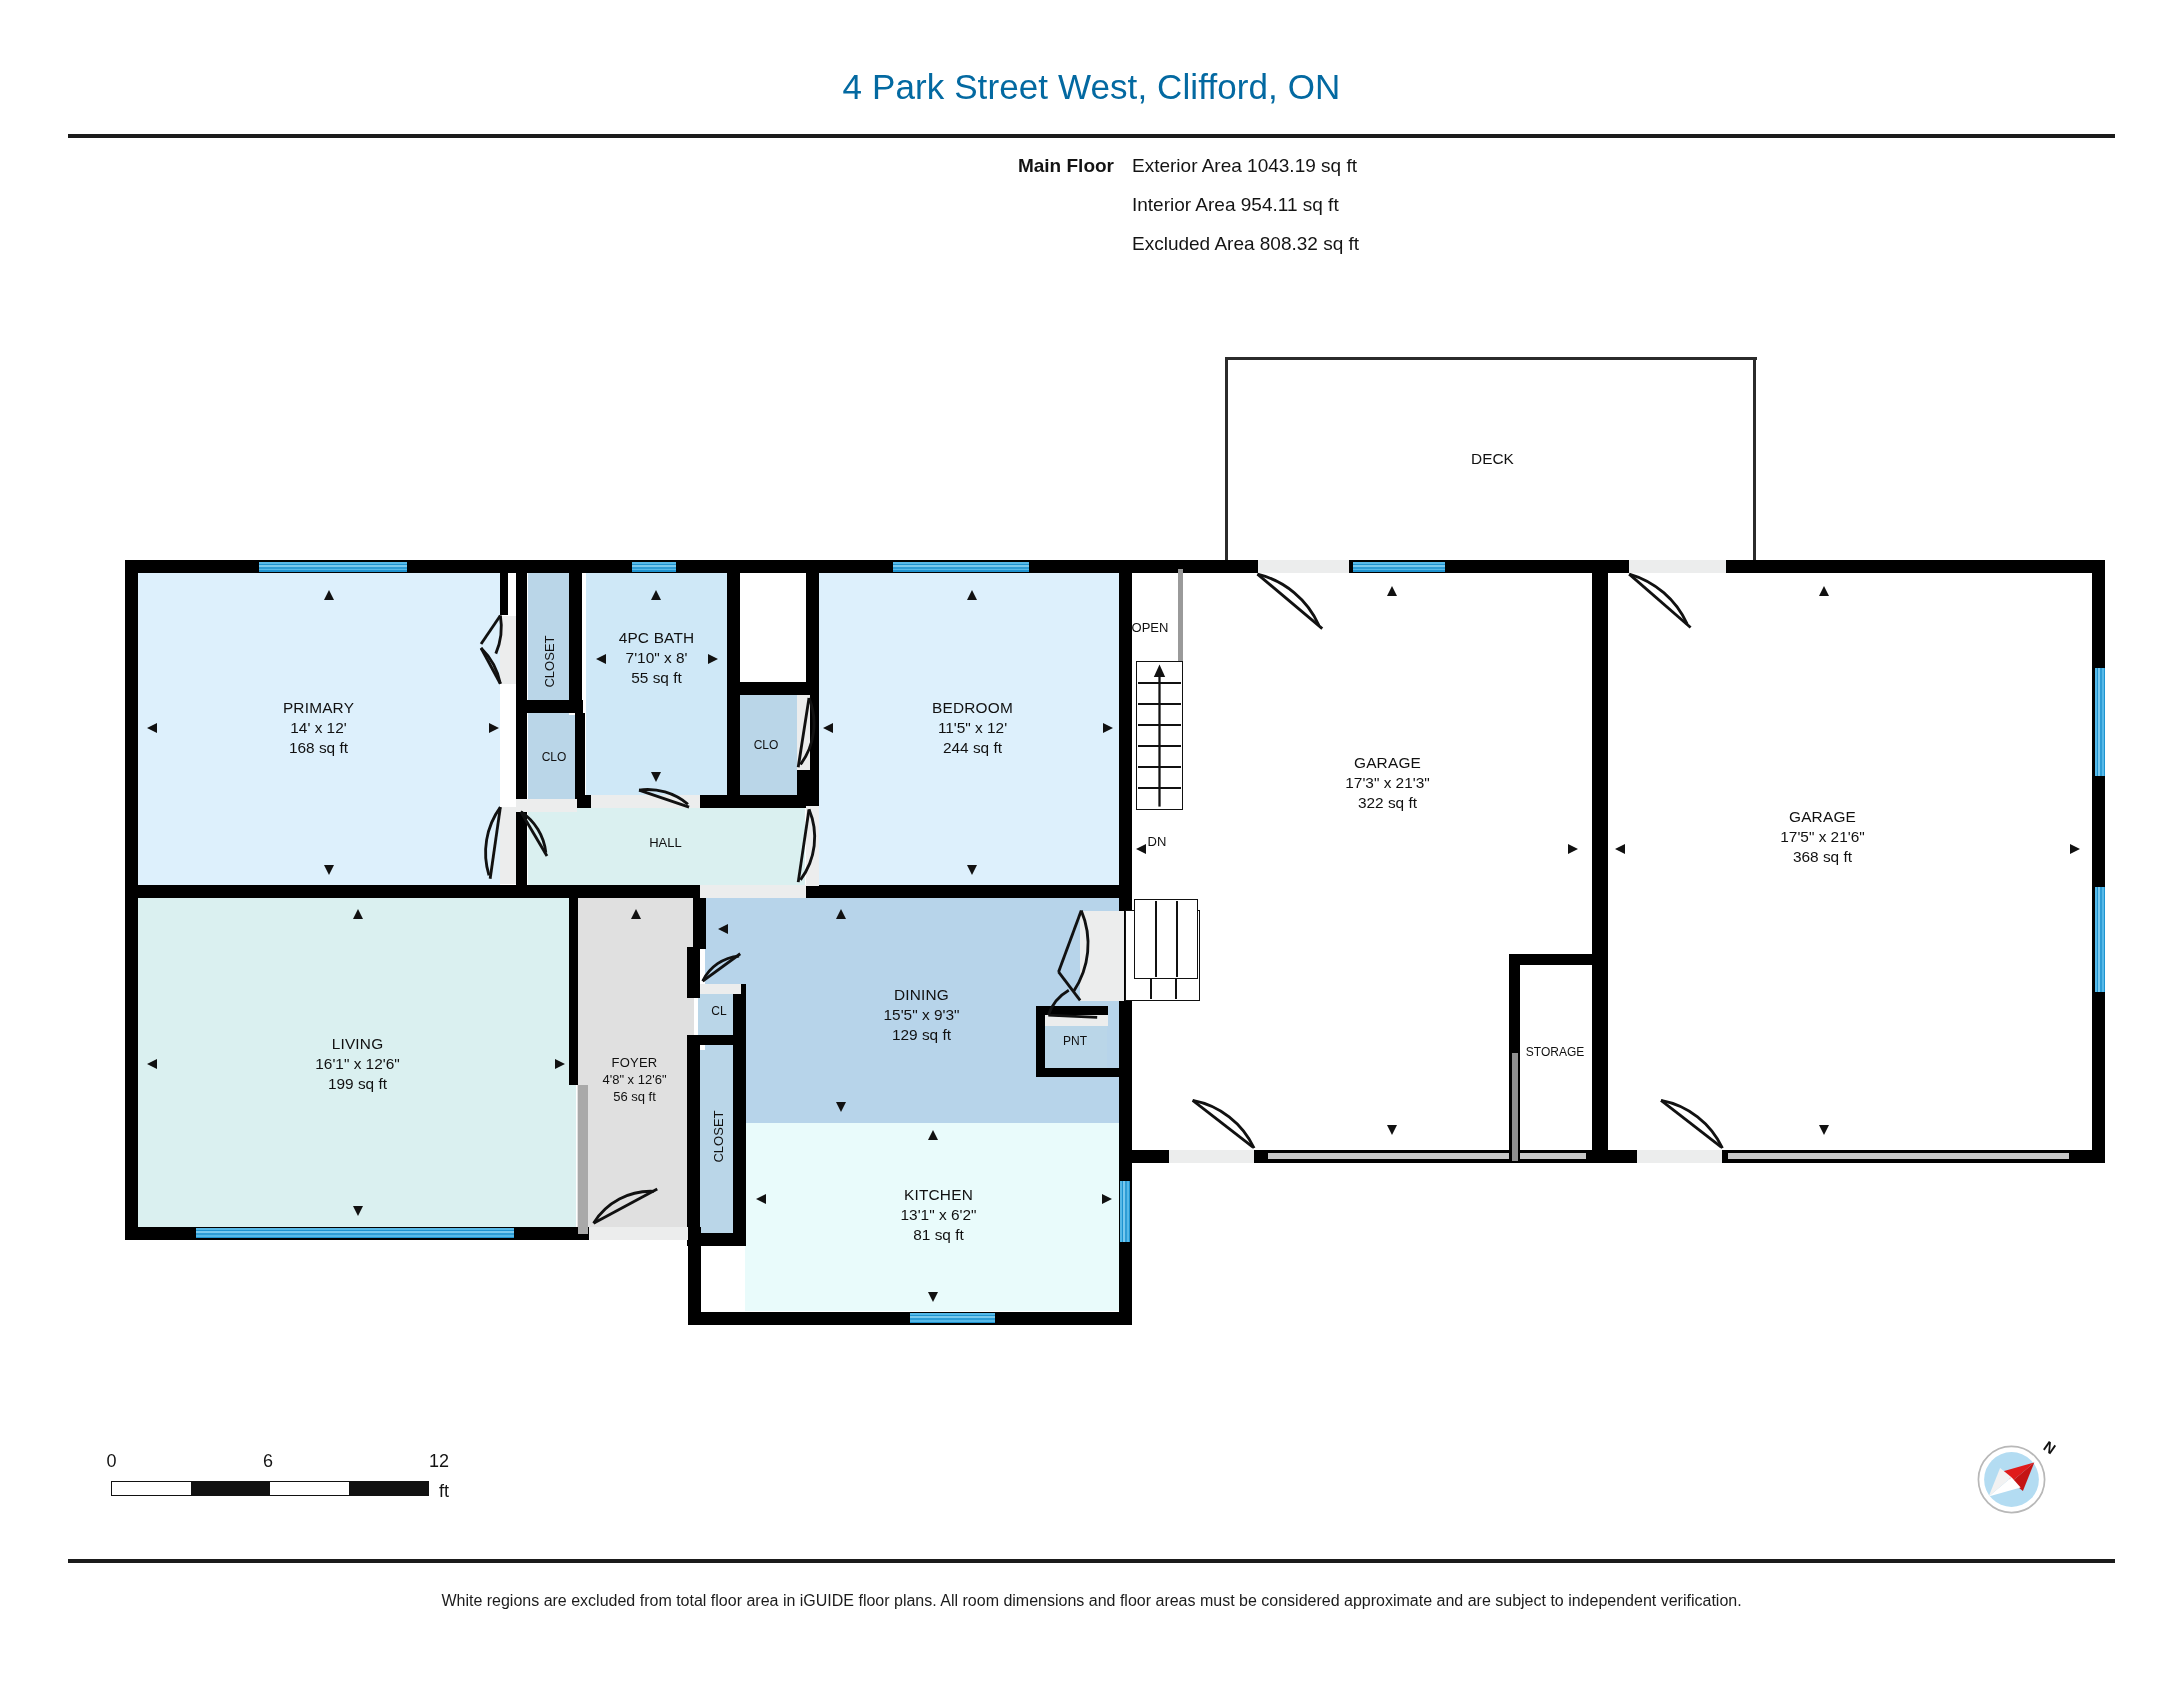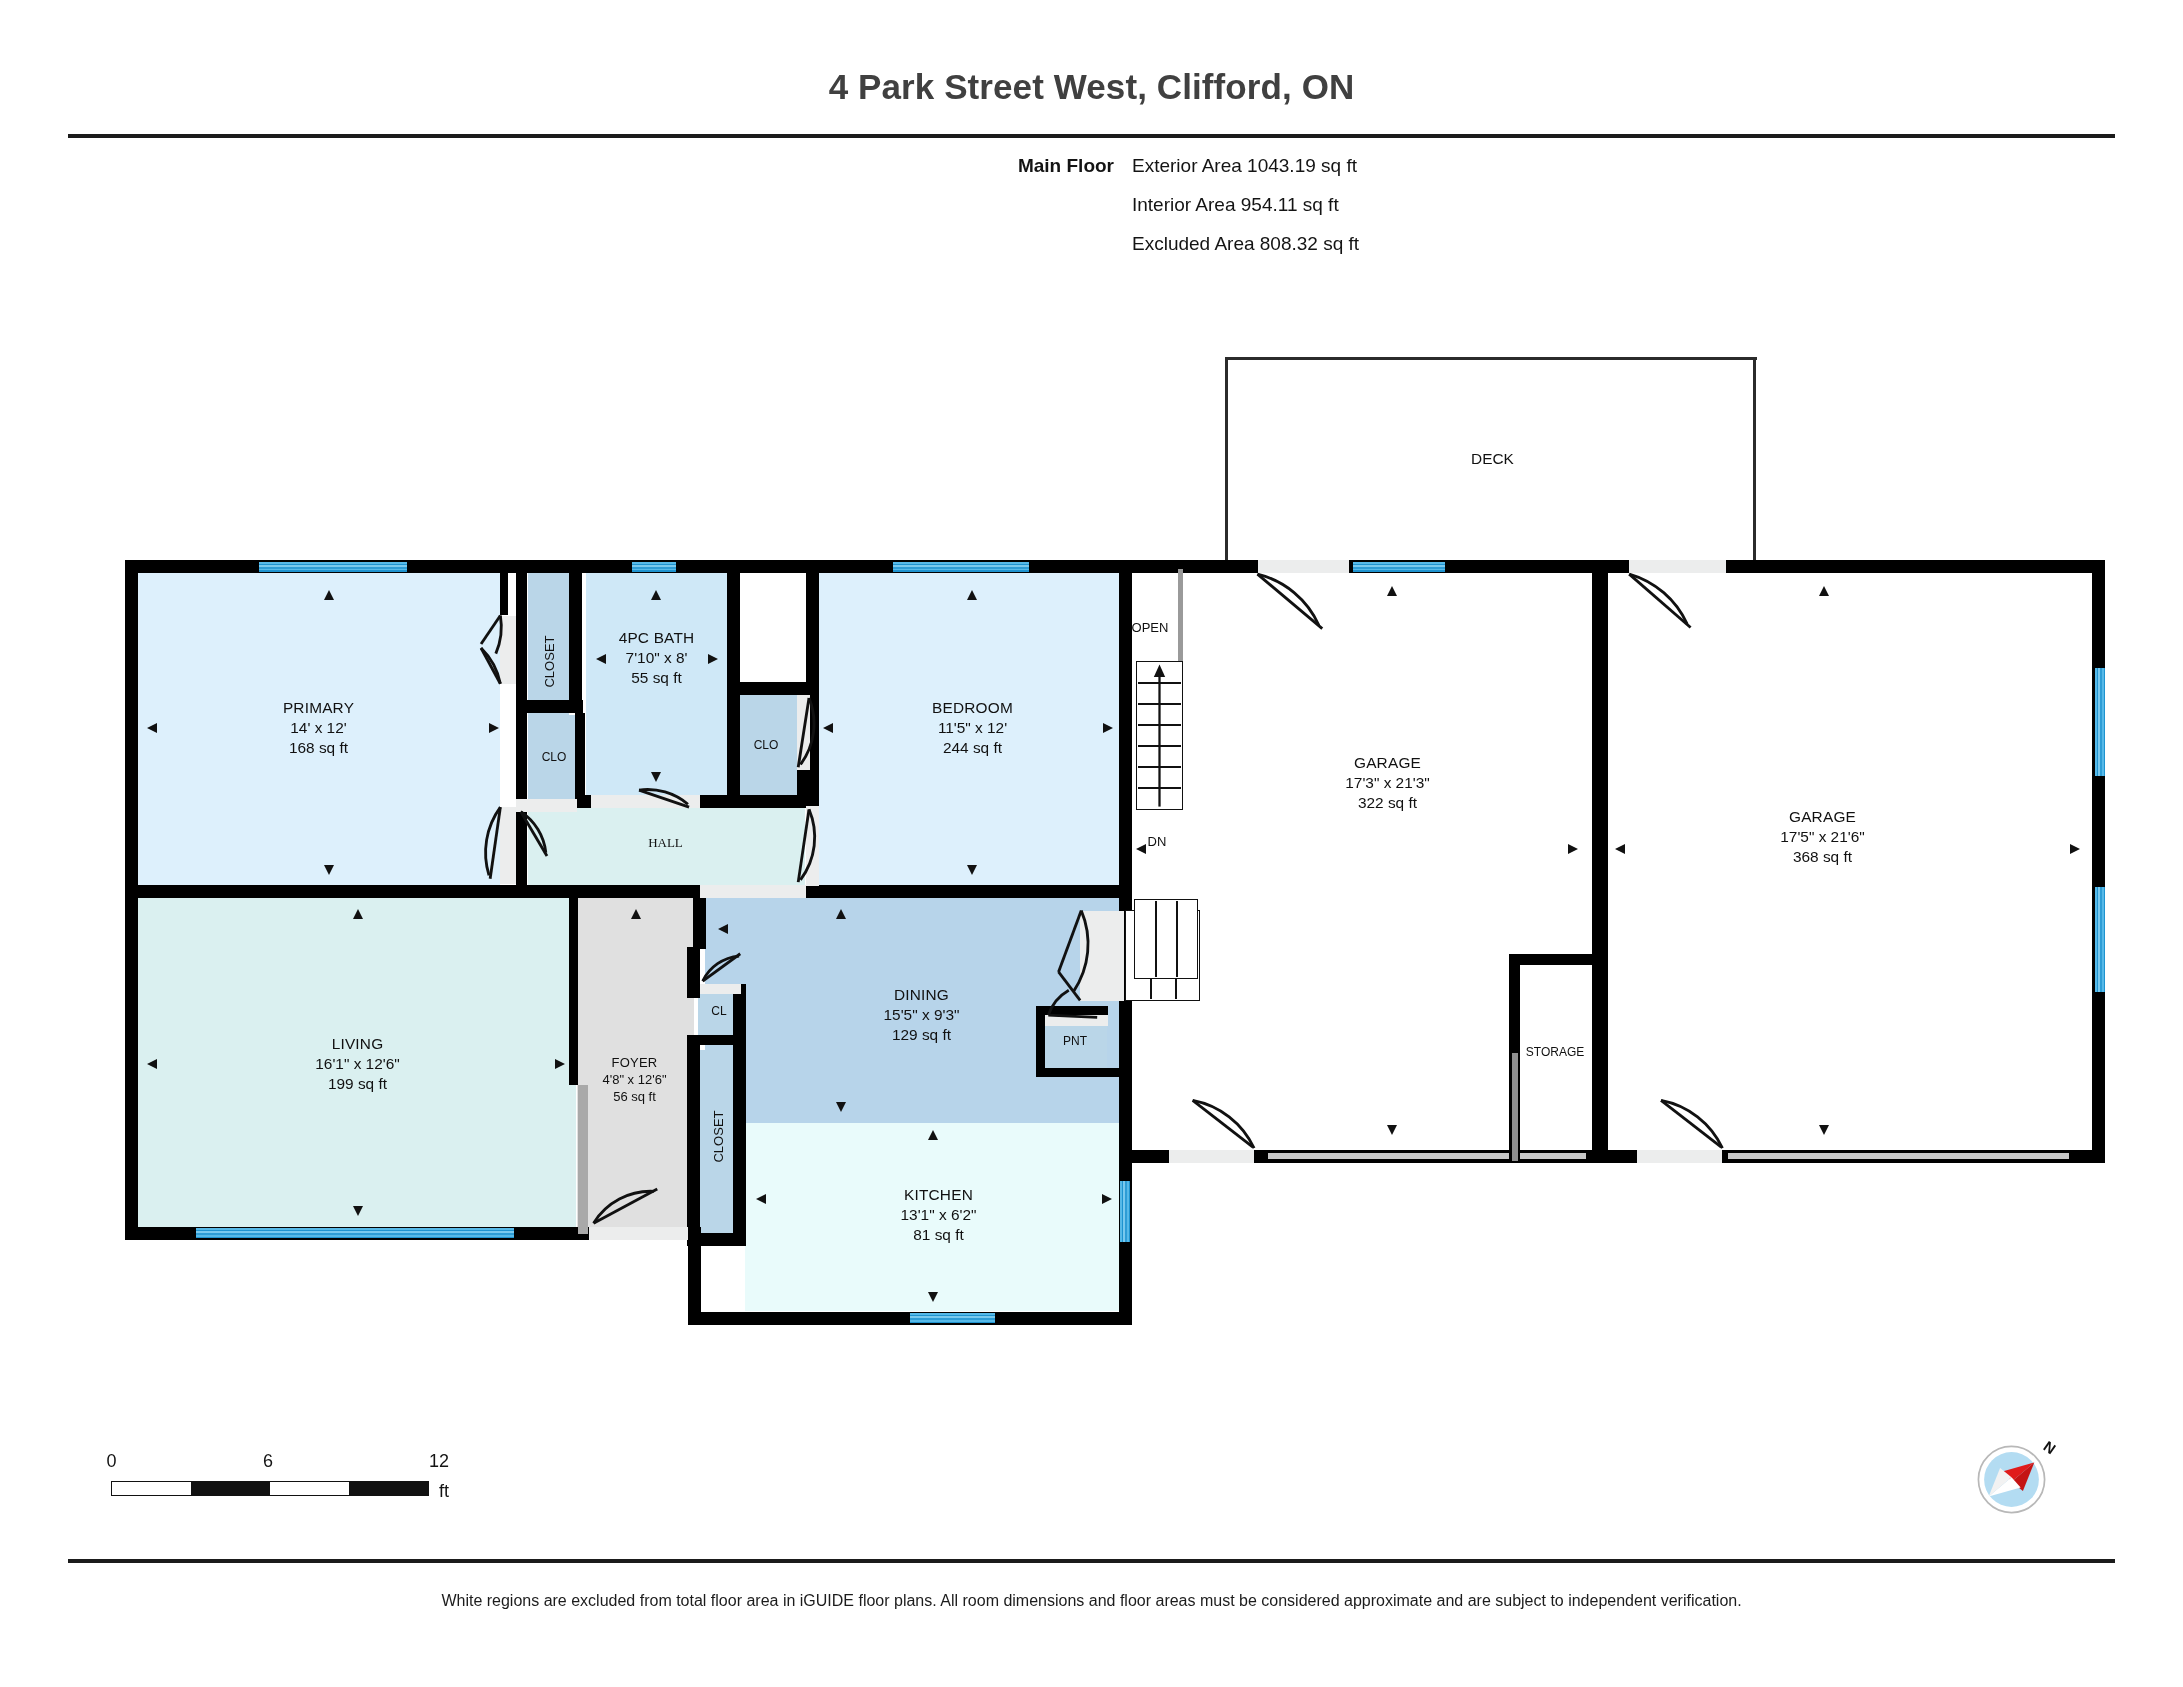--- a/index.html
+++ b/index.html
@@ -12,21 +12,21 @@
   #page {
     position: relative;
     width: 2183px; height: 1687px;
     background: #ffffff;
   }
 
   
   .title {
     position: absolute; left: 0; top: 67px; width: 2183px;
     text-align: center;
-    font-size: 35px; font-weight: bold; color: #404040;
+    font-size: 35px; font-weight: normal; color: #0369a1;
     letter-spacing: 0.1px;
   }
   .hrule-top {
     position: absolute; left: 68px; top: 134px; width: 2047px; height: 4px;
     background: #1b1b1b;
   }
   .hrule-bottom {
     position: absolute; left: 68px; top: 1559px; width: 2047px; height: 4px;
     background: #1b1b1b;
   }
@@ -423,21 +423,21 @@
       <div>17'3" x 21'3"</div>
       <div>322 sq ft</div>
     </div>
 
     <div class="lbl" style="left:1737px; top:807px; width:171px;">
       <div class="n">GARAGE</div>
       <div>17'5" x 21'6"</div>
       <div>368 sq ft</div>
     </div>
 
-    <div class="lbl lbl-sm" style="left:580px; top:835px; width:171px;font-family:Liberation Serif, serif;">HALL</div>
+    <div class="lbl lbl-sm" style="left:580px; top:835px; width:171px;">HALL</div>
     <div class="lbl lbl-xs" style="left:500px;  top:750px; width:108px;">CLO</div>
     <div class="lbl lbl-xs" style="left:712px; top:738px; width:108px;">CLO</div>
     <div class="lbl lbl-xs" style="left:665px; top:1004px; width:108px;">CL</div>
     <div class="lbl lbl-xs" style="left:1021px; top:1034px; width:108px;">PNT</div>
     <div class="lbl lbl-sm" style="left:1096px; top:620px; width:108px;">OPEN</div>
     <div class="lbl lbl-sm" style="left:1103px; top:834px; width:108px;">DN</div>
     <div class="lbl lbl-xs" style="left:1478px; top:1045px; width:154px;">STORAGE</div>
 
     <div class="lbl-vert rot90" style="left:509px; top:654px; width:80px; text-align:center;">CLOSET</div>
     <div class="lbl-vert rot90" style="left:678px; top:1129px; width:80px; text-align:center;">CLOSET</div>

